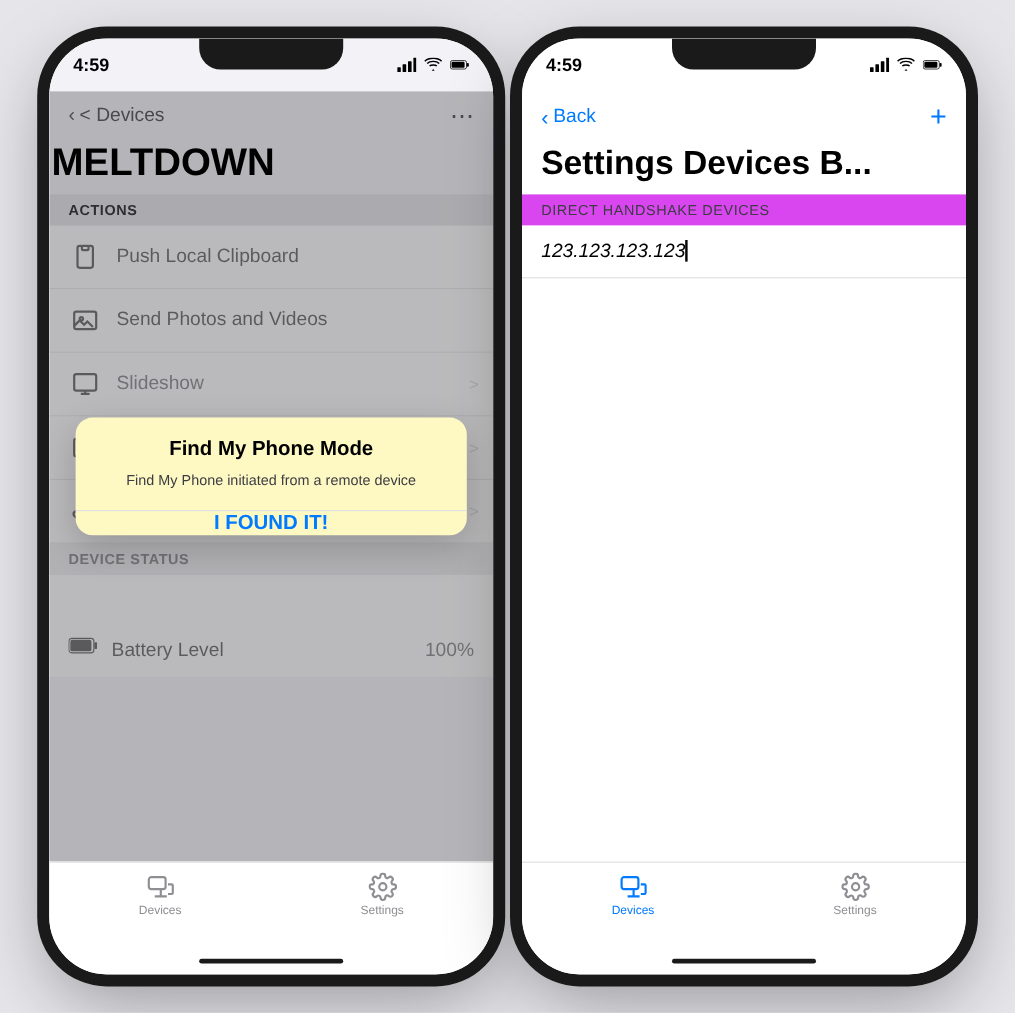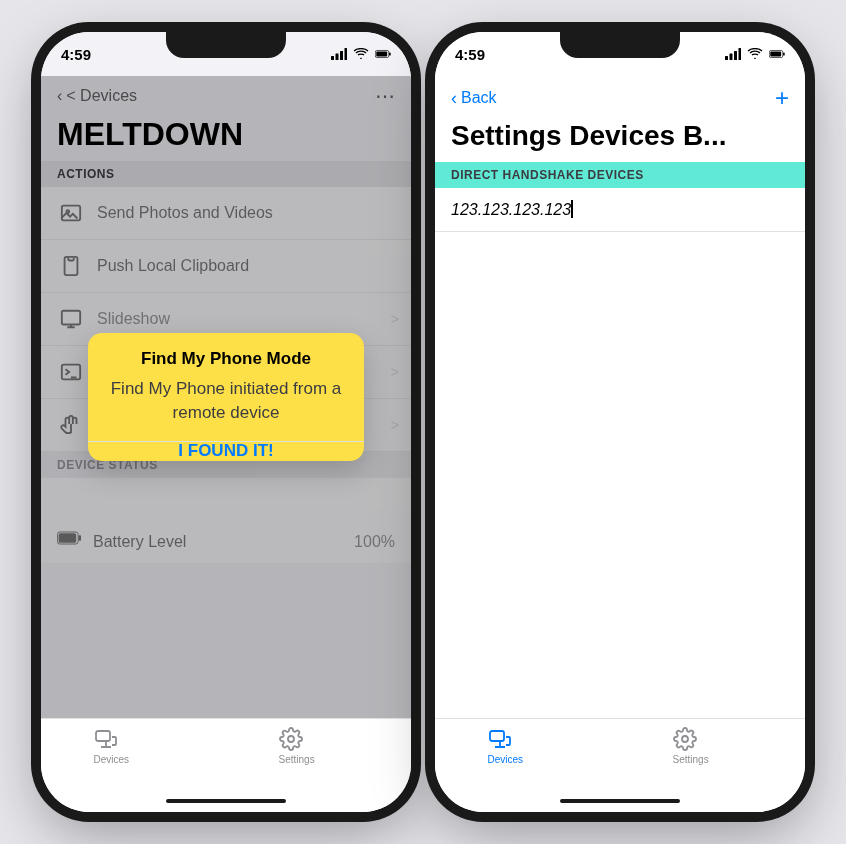--- a/index.html
+++ b/index.html
@@ -80,21 +80,21 @@
     .nav-back {
       color: #636366;
       font-size: 16px;
       display: flex;
       align-items: center;
       gap: 4px;
     }
     .nav-title-app {
       font-size: 32px;
       font-weight: 700;
-      padding: 4px 16px 8px;
+      padding: 4px 2px 8px;
       background: #f2f2f7;
     }
 
     
     .section-header {
       background: #e5e5ea;
       padding: 6px 16px;
       font-size: 12px;
       font-weight: 600;
       color: #3c3c43;
@@ -152,34 +152,34 @@
     .modal-overlay {
       position: absolute;
       top: 0; left: 0; right: 0; bottom: 0;
       background: rgba(0,0,0,0.25);
       display: flex;
       align-items: center;
       justify-content: center;
       z-index: 10;
     }
     .modal-box {
-      background: #fde047;
+      background: #fef9c3;
       border-radius: 14px;
-      width: 276px;
+      width: 326px;
       text-align: center;
       overflow: hidden;
       box-shadow: 0 10px 30px rgba(0,0,0,0.2);
     }
     .modal-title {
       font-size: 17px;
       font-weight: 600;
       padding: 16px 16px 4px;
     }
     .modal-body {
-      font-size: 17px;
+      font-size: 12px;
       color: #3c3c43;
       padding: 4px 16px 16px;
       line-height: 1.4;
     }
     .modal-divider {
       height: 0.5px;
       background: #e0e0e0;
     }
     .modal-action {
       font-size: 17px;
@@ -196,21 +196,21 @@
       border-top: 0.5px solid #e0e0e0;
       display: flex;
       align-items: flex-start;
       justify-content: space-around;
       padding-top: 8px;
       flex-shrink: 0;
     }
     .tab-item {
       display: flex;
       flex-direction: column;
-      align-items: flex-start;
+      align-items: center;
       gap: 3px;
       width: 80px;
     }
     .tab-item svg {
       width: 24px;
       height: 24px;
     }
     .tab-label {
       font-size: 10px;
       color: #8e8e93;
@@ -257,24 +257,24 @@
       color: #007aff;
       font-size: 22px;
       font-weight: 300;
     }
     .right-page-title {
       font-size: 28px;
       font-weight: 700;
       padding: 4px 16px 10px;
     }
     .right-section-header {
-      background: #5eead4;
+      background: #d946ef;
       padding: 6px 16px;
       font-size: 12px;
-      font-weight: 700;
+      font-weight: 400;
       color: #3c3c43;
       letter-spacing: 0.5px;
       text-transform: uppercase;
     }
     .ip-input-row {
       background: #fff;
       padding: 12px 16px;
       border-bottom: 0.5px solid #e0e0e0;
       font-style: italic;
     }
@@ -345,36 +345,36 @@
       <span style="font-size:20px; color:#636366;">⋯</span>
     </div>
 
     <div class="nav-title-app">MELTDOWN</div>
 
     <div class="section-header">ACTIONS</div>
 
     <div class="list-item dimmed">
       <span class="item-icon">
         <svg width="22" height="22" viewBox="0 0 24 24" fill="none" stroke="#000" stroke-width="2">
+          <rect x="9" y="2" width="6" height="4" rx="1"></rect>
+          <path d="M9 2H7a2 2 0 00-2 2v16a2 2 0 002 2h10a2 2 0 002-2V4a2 2 0 00-2-2h-2"></path>
+        </svg>
+      </span>
+      <span>Push Local Clipboard</span>
+    </div>
+
+    <div class="list-item dimmed">
+      <span class="item-icon">
+        <svg width="22" height="22" viewBox="0 0 24 24" fill="none" stroke="#000" stroke-width="2">
           <rect x="2" y="4" width="20" height="16" rx="2"></rect>
           <circle cx="8.5" cy="10.5" r="1.5"></circle>
           <path d="M2 17l5-5 4 4 3-3 5 5"></path>
         </svg>
       </span>
       <span>Send Photos and Videos</span>
-    </div>
-
-    <div class="list-item dimmed">
-      <span class="item-icon">
-        <svg width="22" height="22" viewBox="0 0 24 24" fill="none" stroke="#000" stroke-width="2">
-          <rect x="9" y="2" width="6" height="4" rx="1"></rect>
-          <path d="M9 2H7a2 2 0 00-2 2v16a2 2 0 002 2h10a2 2 0 002-2V4a2 2 0 00-2-2h-2"></path>
-        </svg>
-      </span>
-      <span>Push Local Clipboard</span>
     </div>
 
 
     <div class="list-item dimmed">
       <span class="item-icon">
         <svg width="22" height="22" viewBox="0 0 24 24" fill="none" stroke="#000" stroke-width="2">
           <rect x="2" y="3" width="20" height="15" rx="2"></rect>
           <path d="M8 21h8M12 18v3"></path>
         </svg>
       </span>

